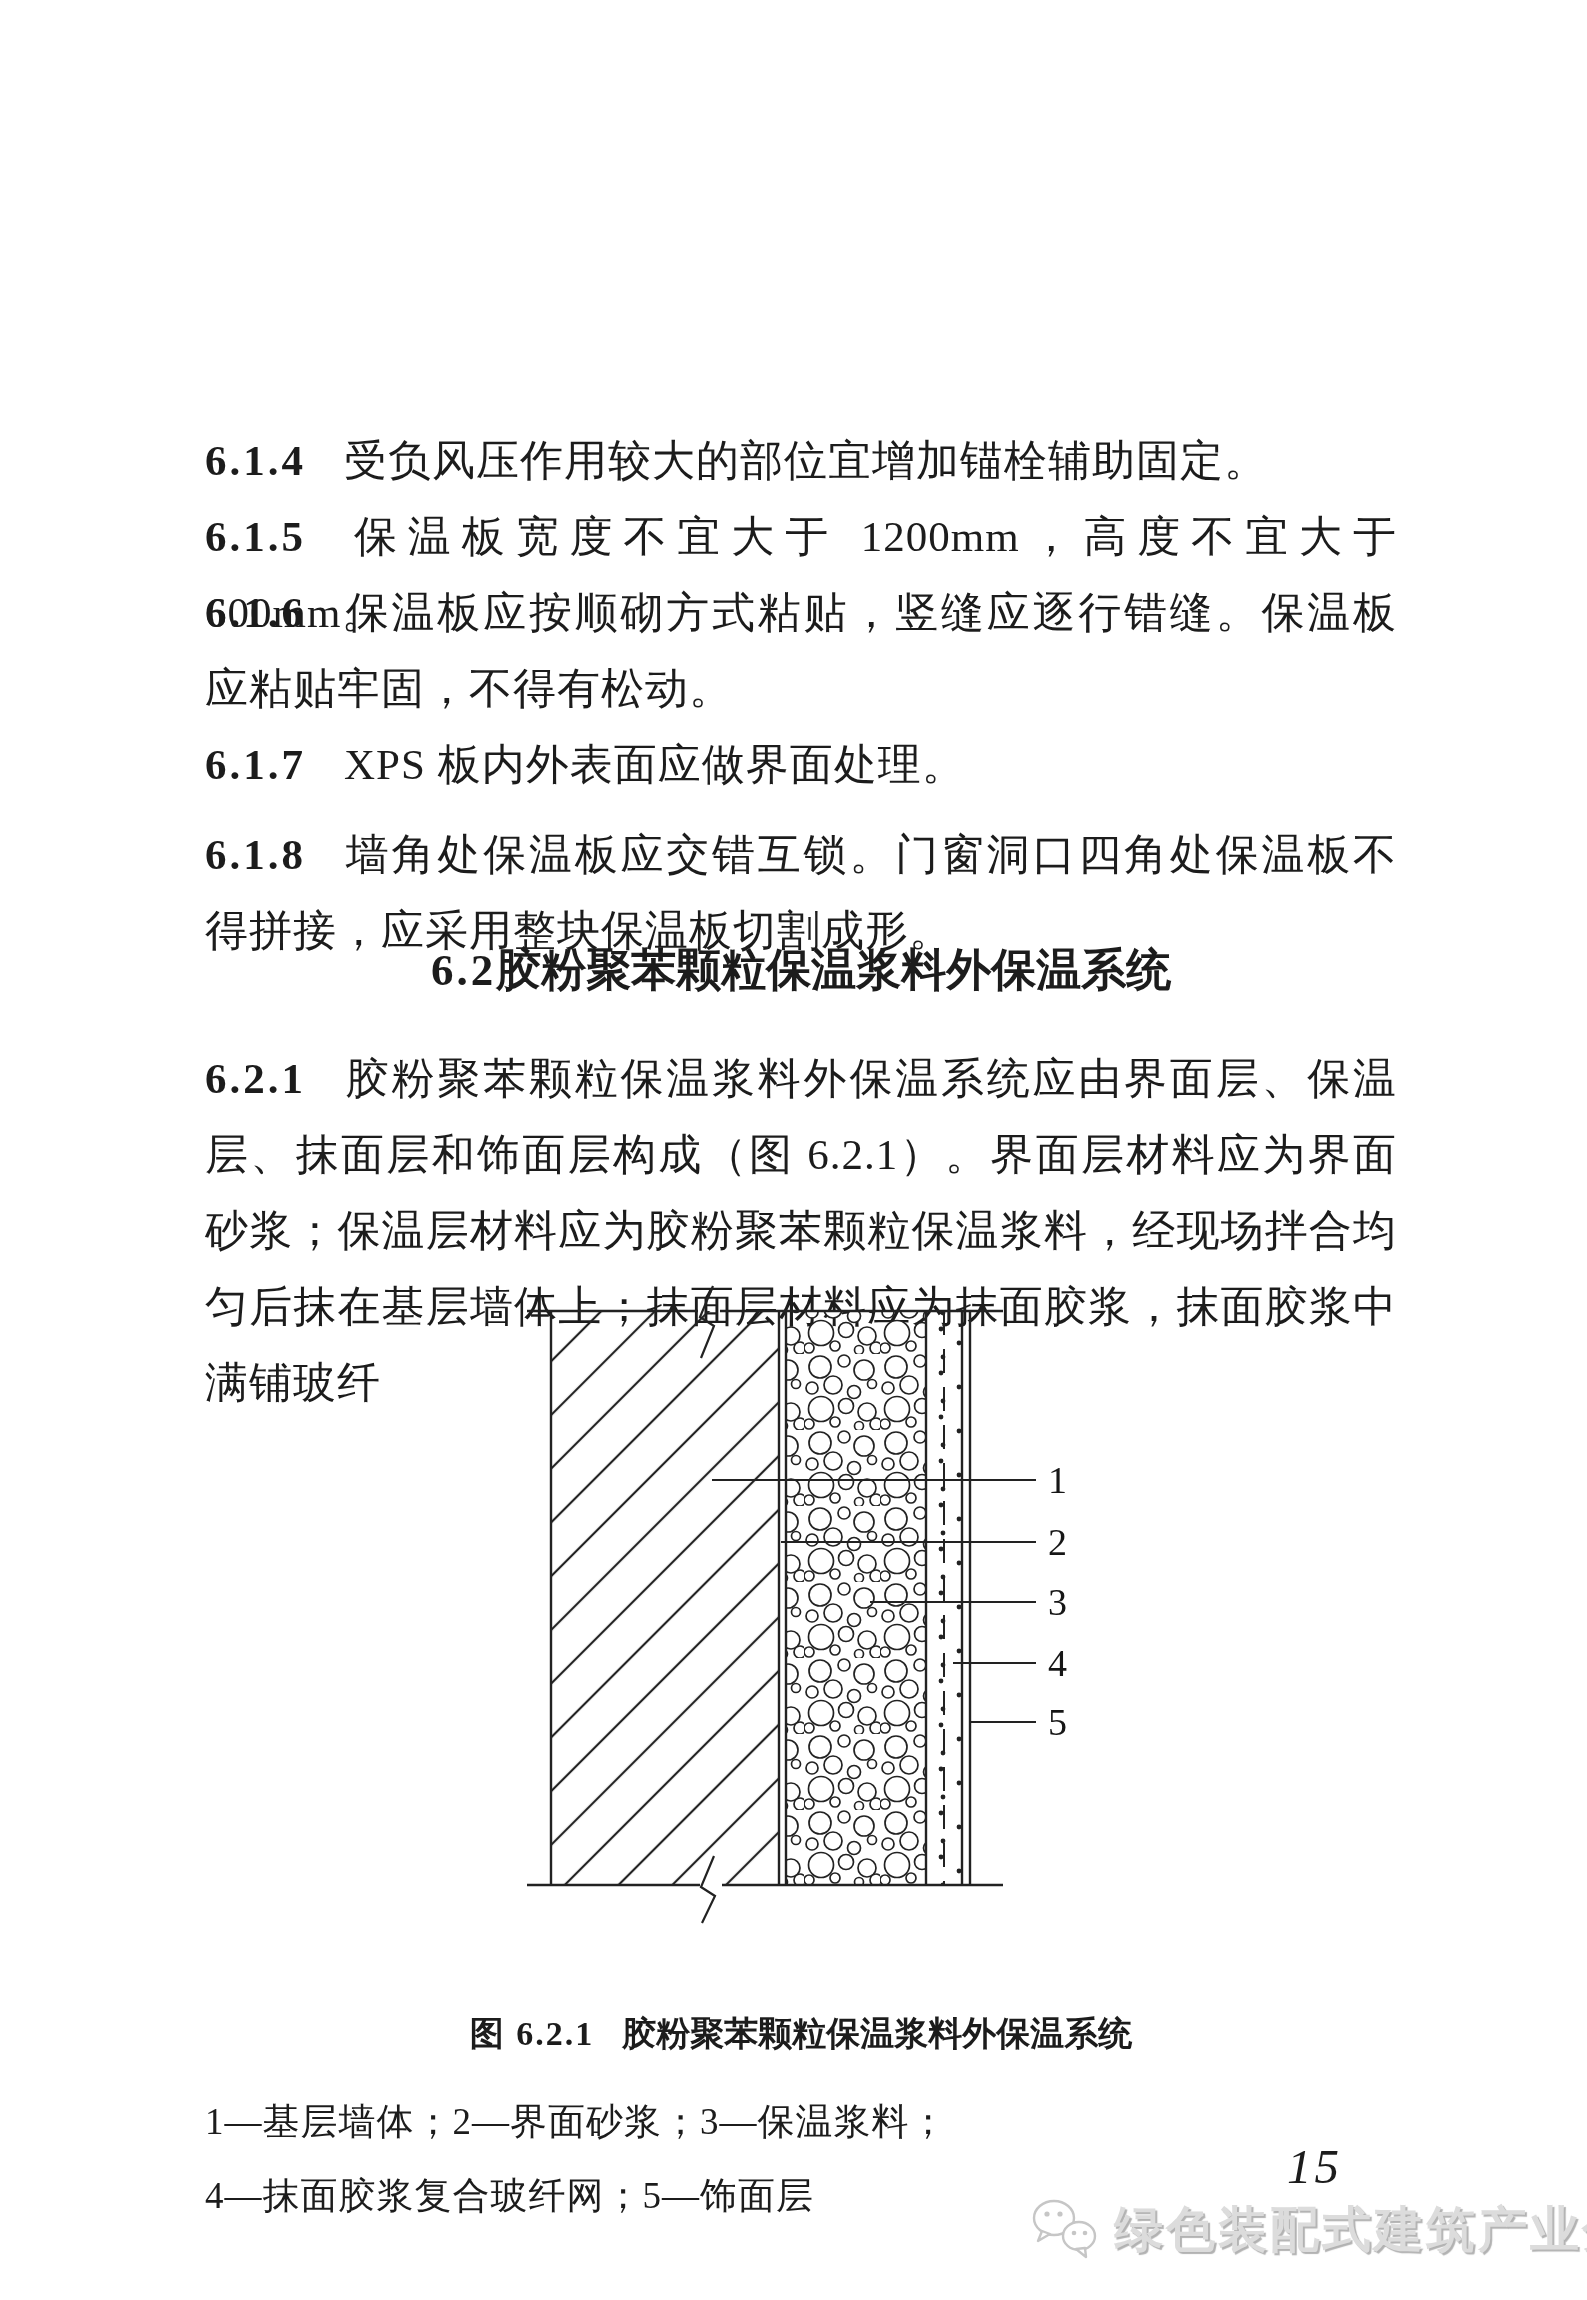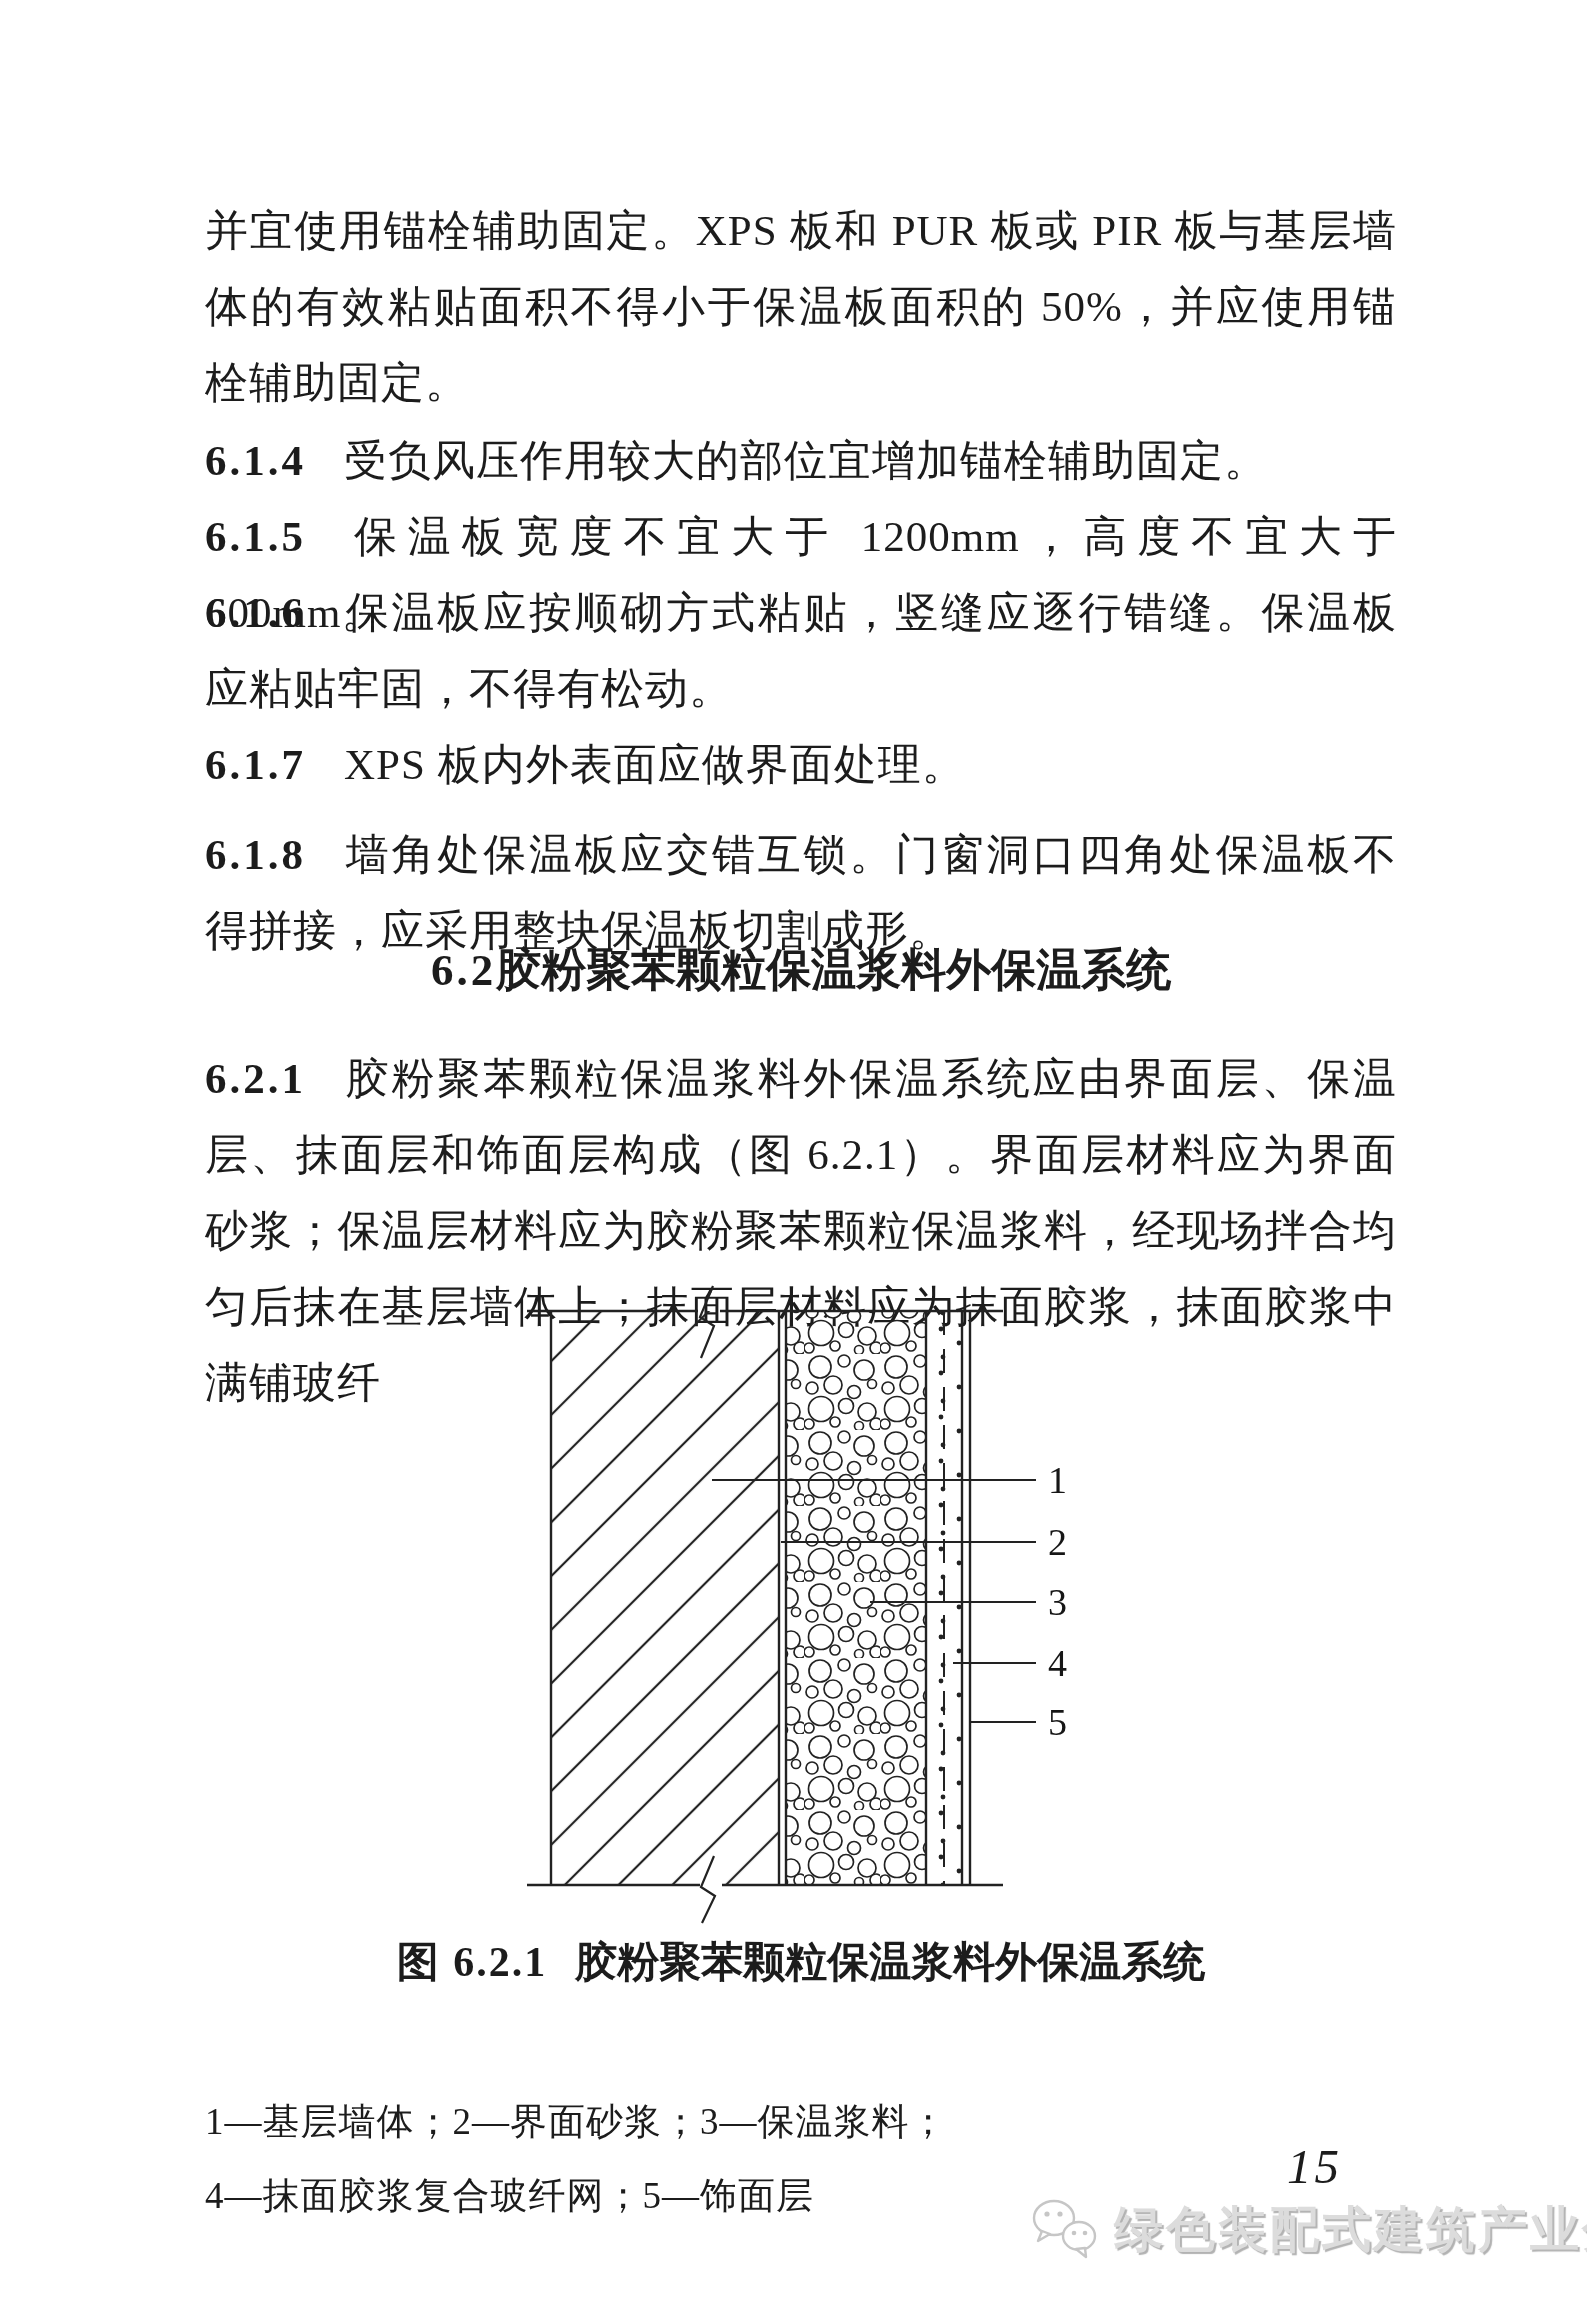--- a/index.html
+++ b/index.html
@@ -14,22 +14,22 @@
     letter-spacing:1px;
   }
   .clause-num{font-weight:700;letter-spacing:3px;margin-right:38px;white-space:nowrap;}
   .section-heading{
     position:absolute;left:205px;width:1192px;top:903px;
     text-align:center;font-weight:700;font-size:45px;line-height:60px;
   }
   .section-heading .sec-num{letter-spacing:3px;}
   .figure-wrap{position:absolute;left:500px;top:1278px;width:580px;height:650px;}
   .figure-caption{
-    position:absolute;left:205px;width:1192px;top:1892px;
-    text-align:center;font-weight:700;font-size:42px;line-height:56px;
+    position:absolute;left:205px;width:1192px;top:1972px;
+    text-align:center;font-weight:700;font-size:34px;line-height:56px;
   }
   .figure-caption .cap-label{margin-right:28px;letter-spacing:2px;}
   .legend-line{
     position:absolute;left:205px;width:1192px;text-align:left;
     font-size:37px;line-height:50px;letter-spacing:1px;
   }
   #legend1{top:2060px;}
   #legend2{top:2134px;}
   .page-number{
     position:absolute;left:1287px;top:2138px;
@@ -48,23 +48,20 @@
   svg text.callout-num{
     font-family:"Liberation Serif","DejaVu Serif",serif;
     font-size:38px;fill:#161616;
   }
 </style>
 </head>
 <body>
 
 <div class="page">
 
-  <p class="para" style="top:150px">
-    <span>并宜使用锚栓辅助固定。XPS 板和 PUR 板或 PIR 板与基层墙体的有效粘贴面积不得小于保温板面积的 50%，并应使用锚栓辅助固定。</span>
-  </p>
 
   <p class="para" style="top:380px">
     <span class="clause-num">6.1.4</span><span>受负风压作用较大的部位宜增加锚栓辅助固定。</span>
   </p>
 
   <p class="para" style="top:456px">
     <span class="clause-num">6.1.5</span><span>保温板宽度不宜大于 1200mm，高度不宜大于 600mm。</span>
   </p>
 
   <p class="para" style="top:532px">

